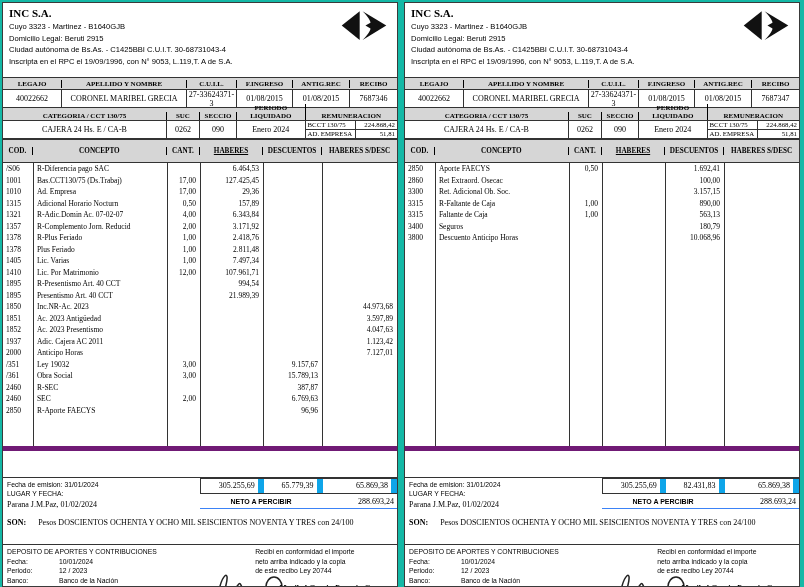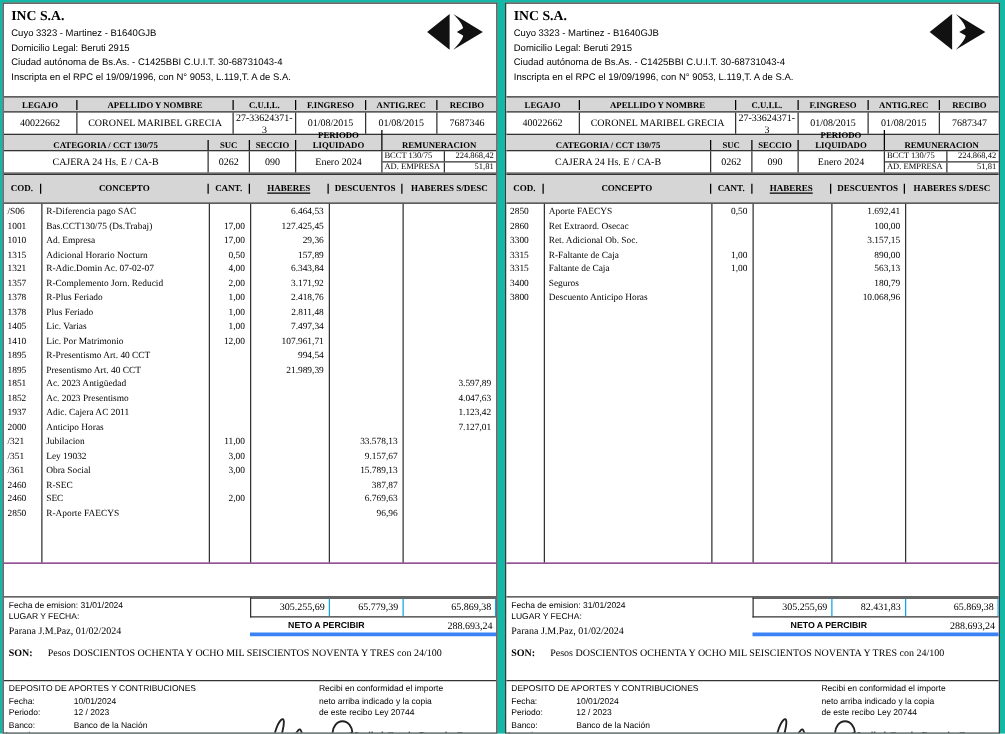--- a/index.html
+++ b/index.html
@@ -43,45 +43,45 @@
   .rem-sub { display:flex; height:9px; font-size:6.8px; align-items:center; }
   .rem-sub:first-child { border-bottom:1px solid #333; }
   .rem-sub .rem-label { width:55%; border-right:1px solid #333; text-align:left; padding-left:2px; height:100%; display:flex; align-items:center; }
   .rem-sub .rem-value { width:45%; text-align:right; padding-right:2px; }
 
   
   .con-hdr { height:24px; font-size:7.2px; }
   .w-cod{width:7.6%;} .w-con{width:34%;} .w-cant{width:8.4%;}
   .w-hab{width:16%;text-decoration:underline;} .w-desc{width:15%;} .w-sdesc{width:19%;}
 
-  .table-body { position:relative; height:288px; border-bottom:1px solid #701a75; }
+  .table-body { position:relative; height:288px; border-bottom:5px solid #701a75; }
   .vline { position:absolute; top:0; bottom:0; width:1px; background:#333; }
   .vl-1{left:7.6%;} .vl-2{left:41.6%;} .vl-3{left:50%;} .vl-4{left:66%;} .vl-5{left:81%;}
   .rows { position:absolute; inset:0; }
   .trow { display:flex; height:11.5px; line-height:11.5px; font-size:7.5px; }
   .trow .cell { overflow:hidden; white-space:nowrap; }
   .cell-cod   { width:7.6%; padding-left:3px; }
   .cell-concepto { width:34%; padding-left:4px; }
   .cell-cant  { width:8.4%; text-align:right; padding-right:4px; }
   .cell-haberes { width:16%; text-align:right; padding-right:4px; }
   .cell-descuentos { width:15%; text-align:right; padding-right:4px; }
   .cell-sdesc { width:19%; text-align:right; padding-right:4px; }
 
   .gap-strip { height:27px; border-bottom:1px solid #333; }
 
   
   .footer-top { display:flex; height:37px; }
   .ft-left { width:50%; padding:2px 0 0 4px; font-family:"Liberation Sans", sans-serif; font-size:6.8px; line-height:9px; }
   .ft-left .lugar-val { font-family:"Liberation Serif", serif; font-size:8px; margin-top:2px; }
   .ft-right { width:50%; }
   .totals-row { display:flex; height:16px; border:1px solid #333; border-right:none; }
-  .totals-row > div { border-right:1px solid #0ea5e9; font-size:8px; text-align:right;
+  .totals-row > div { border-right:6px solid #0ea5e9; font-size:8px; text-align:right;
                       padding:2px 3px 0 0; }
   .tb-hab{width:32%;} .tb-desc{width:30%;} .tb-sdesc{width:38%;}
-  .neto-row { display:flex; height:15px; border-bottom:3px solid #3b82f6; align-items:center; }
+  .neto-row { display:flex; height:15px; border-bottom:1px solid #3b82f6; align-items:center; }
   .neto-label { width:62%; text-align:center; font-family:"Liberation Sans", sans-serif; font-weight:bold; font-size:7px; }
   .neto-value { width:38%; text-align:right; font-size:8px; padding-right:3px; }
 
   .son-box { height:30px; border-bottom:1px solid #333; padding:3px 4px; font-size:8px; }
   .son-label { font-weight:bold; margin-right:10px; }
 
   .deposito { position:relative; height:58px; font-family:"Liberation Sans", sans-serif; font-size:6.8px; }
   .dep-left { position:absolute; left:4px; top:2px; line-height:9.5px; }
   .dep-grid { display:flex; } .dep-grid .lbl { width:52px; } 
   .dep-argentina { position:absolute; left:0px; top:40px; }
@@ -259,20 +259,28 @@
           </div>
           <div class="trow">
             <div class="cell cell-cod">1895</div>
             <div class="cell cell-concepto">Presentismo Art. 40 CCT</div>
             <div class="cell cell-cant"></div>
             <div class="cell cell-haberes">21.989,39</div>
             <div class="cell cell-descuentos"></div>
             <div class="cell cell-sdesc"></div>
           </div>
           <div class="trow">
+            <div class="cell cell-cod">1850</div>
+            <div class="cell cell-concepto">Inc.NR-Ac. 2023</div>
+            <div class="cell cell-cant"></div>
+            <div class="cell cell-haberes"></div>
+            <div class="cell cell-descuentos"></div>
+            <div class="cell cell-sdesc">44.973,68</div>
+          </div>
+          <div class="trow">
             <div class="cell cell-cod">1851</div>
             <div class="cell cell-concepto">Ac. 2023 Antigüedad</div>
             <div class="cell cell-cant"></div>
             <div class="cell cell-haberes"></div>
             <div class="cell cell-descuentos"></div>
             <div class="cell cell-sdesc">3.597,89</div>
           </div>
           <div class="trow">
             <div class="cell cell-cod">1852</div>
             <div class="cell cell-concepto">Ac. 2023 Presentismo</div>
@@ -289,28 +297,20 @@
             <div class="cell cell-descuentos"></div>
             <div class="cell cell-sdesc">1.123,42</div>
           </div>
           <div class="trow">
             <div class="cell cell-cod">2000</div>
             <div class="cell cell-concepto">Anticipo Horas</div>
             <div class="cell cell-cant"></div>
             <div class="cell cell-haberes"></div>
             <div class="cell cell-descuentos"></div>
             <div class="cell cell-sdesc">7.127,01</div>
-          </div>
-          <div class="trow">
-            <div class="cell cell-cod">/321</div>
-            <div class="cell cell-concepto">Jubilacion</div>
-            <div class="cell cell-cant">11,00</div>
-            <div class="cell cell-haberes"></div>
-            <div class="cell cell-descuentos">33.578,13</div>
-            <div class="cell cell-sdesc"></div>
           </div>
           <div class="trow">
             <div class="cell cell-cod">/351</div>
             <div class="cell cell-concepto">Ley 19032</div>
             <div class="cell cell-cant">3,00</div>
             <div class="cell cell-haberes"></div>
             <div class="cell cell-descuentos">9.157,67</div>
             <div class="cell cell-sdesc"></div>
           </div>
           <div class="trow">

